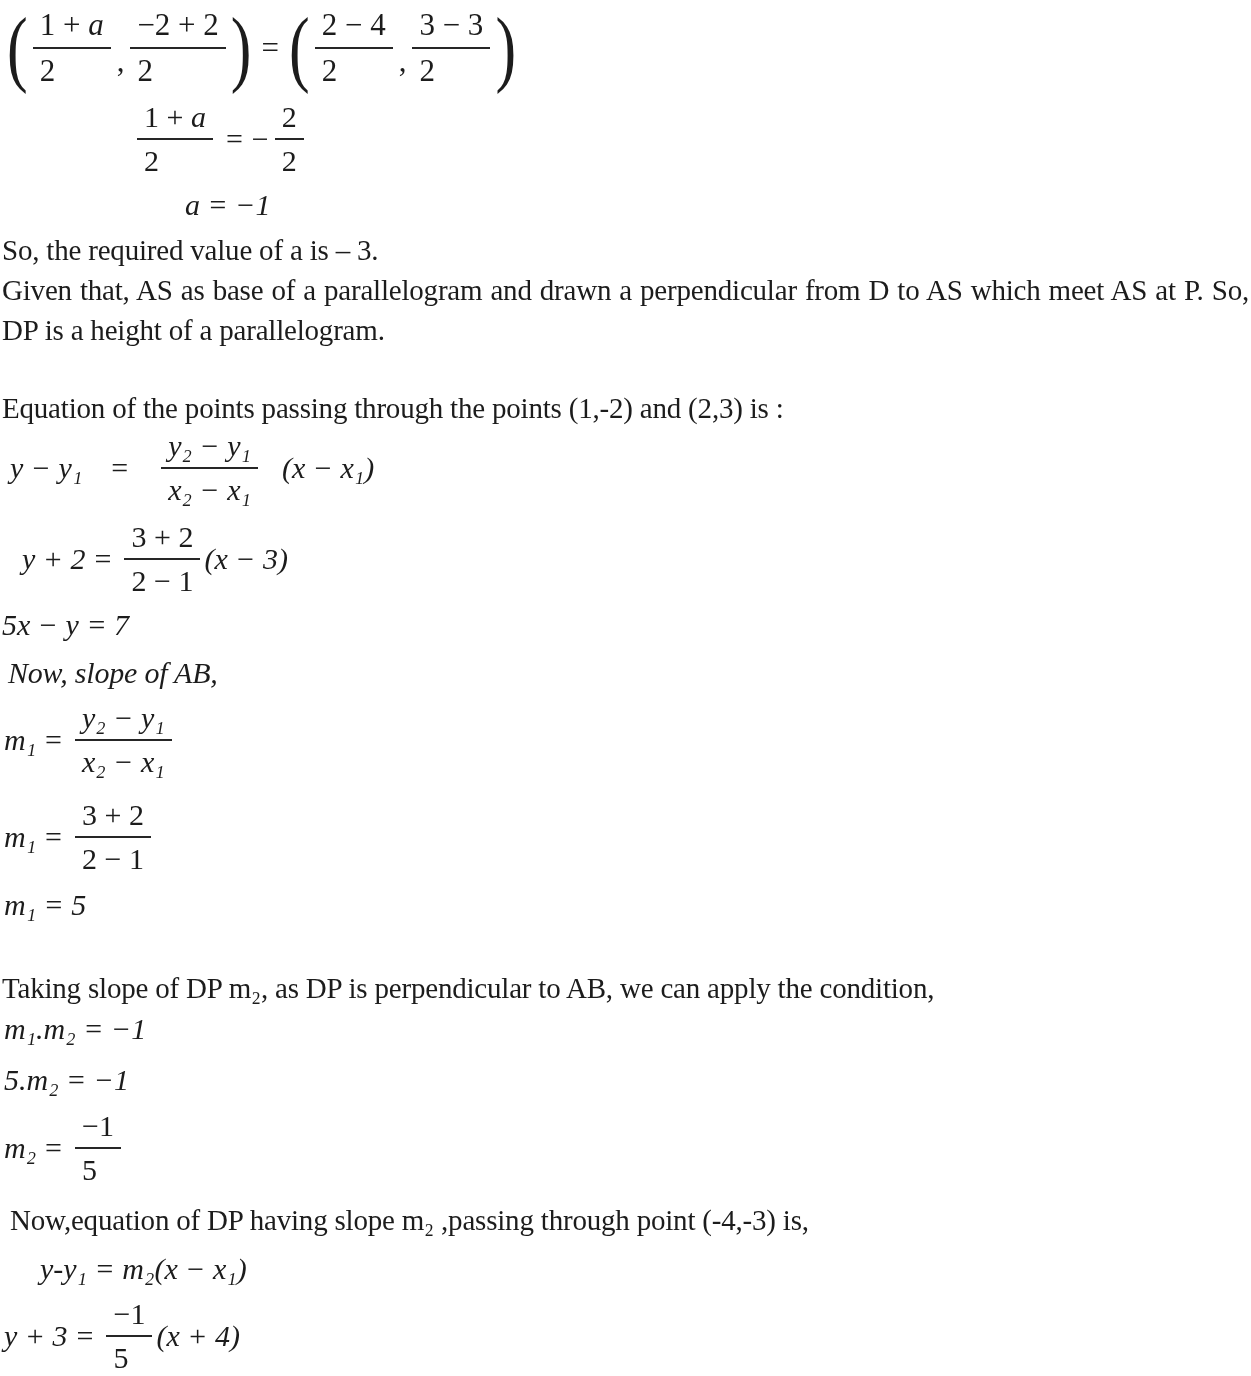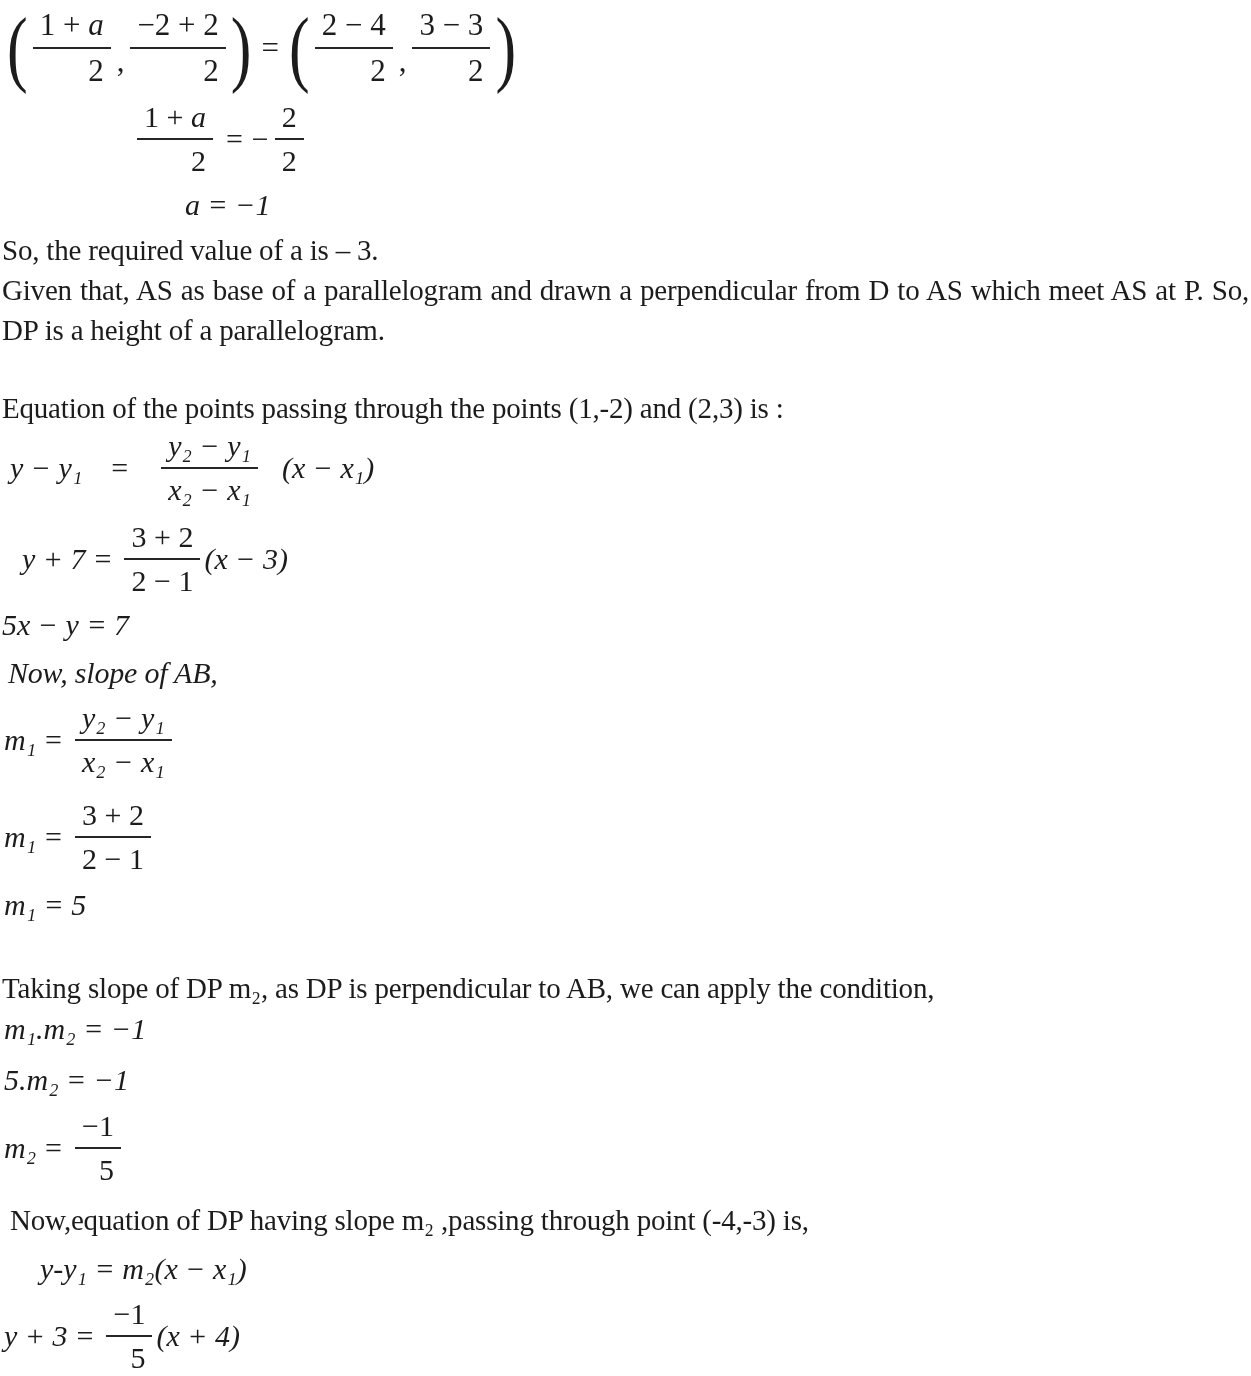--- a/index.html
+++ b/index.html
@@ -13,21 +13,21 @@
   }
   .block { position:absolute; }
   .para { font-size:29px; line-height:1.38; letter-spacing:-0.2px; }
   .justify { text-align:justify; }
   .ital { font-style:italic; }
   .eq { display:flex; align-items:center; font-size:30px; white-space:pre; }
   .eq-lg { font-size:31px; }
   .it { font-style:italic; }
   .up { font-style:normal; }
   .seg { display:inline-block; }
-  .frac { display:inline-flex; flex-direction:column; align-items:flex-end; margin:0 4px; text-align:center; }
+  .frac { display:inline-flex; flex-direction:column; align-items:flex-start; margin:0 4px; text-align:center; }
   .frac .num { padding:1px 7px 4px; border-bottom:2.5px solid #262626; white-space:pre; }
   .frac .den { padding:4px 7px 0; white-space:pre; }
   .rel { margin:0 9px; }
   .minus { margin:0 2px 0 0; }
   .comma { padding-top:26px; margin:0 2px; }
   .bigp {
     display:inline-block;
     font-size:62px;
     line-height:1;
     transform:scaleY(1.35);
@@ -93,21 +93,21 @@
   <span class="it seg">y − y₁</span>
   <span class="rel up">=</span>
   <span class="frac">
     <span class="num it">y₂ − y₁</span>
     <span class="den it">x₂ − x₁</span>
   </span>
   <span class="it seg">(x − x₁)</span>
 </div>
 
 <div class="block eq" style="left:22px; top:519px;">
-  <span class="it seg">y + 7</span>
+  <span class="it seg">y + 2</span>
   <span class="rel up">=</span>
   <span class="frac">
     <span class="num up">3 + 2</span>
     <span class="den up">2 − 1</span>
   </span>
   <span class="it seg">(x − 3)</span>
 </div>
 
 <div class="block eq" style="left:2px; top:608px;">
   <span class="it plain">5x − y = 7</span>

